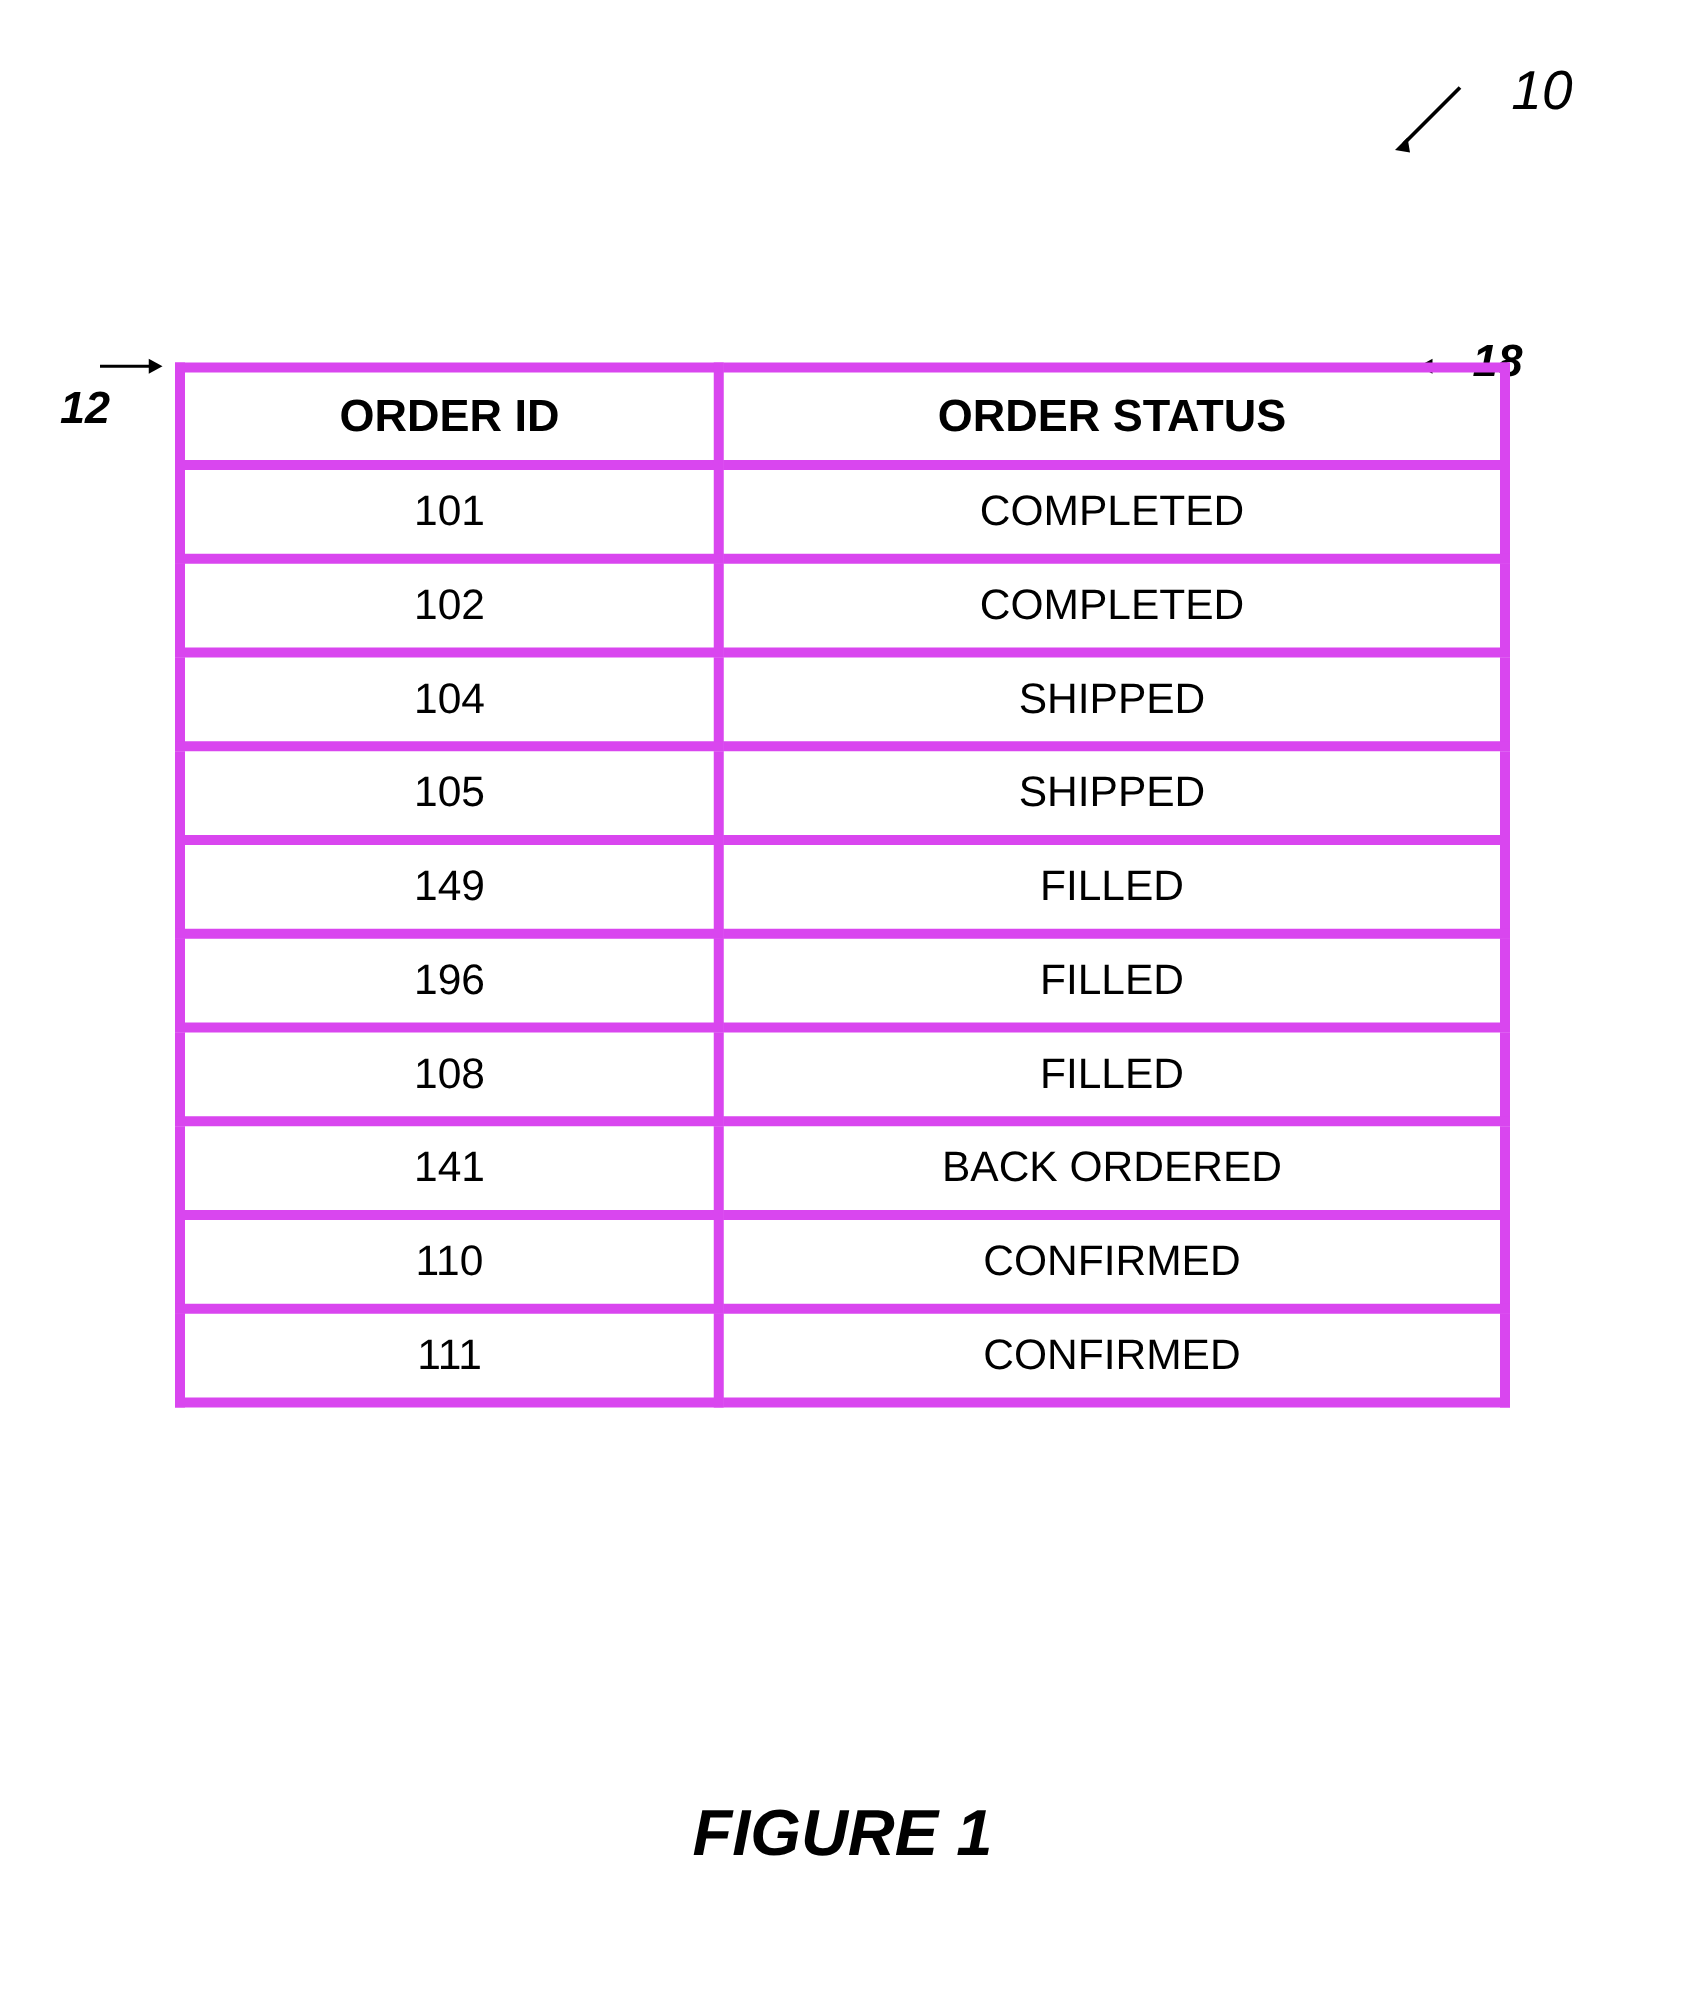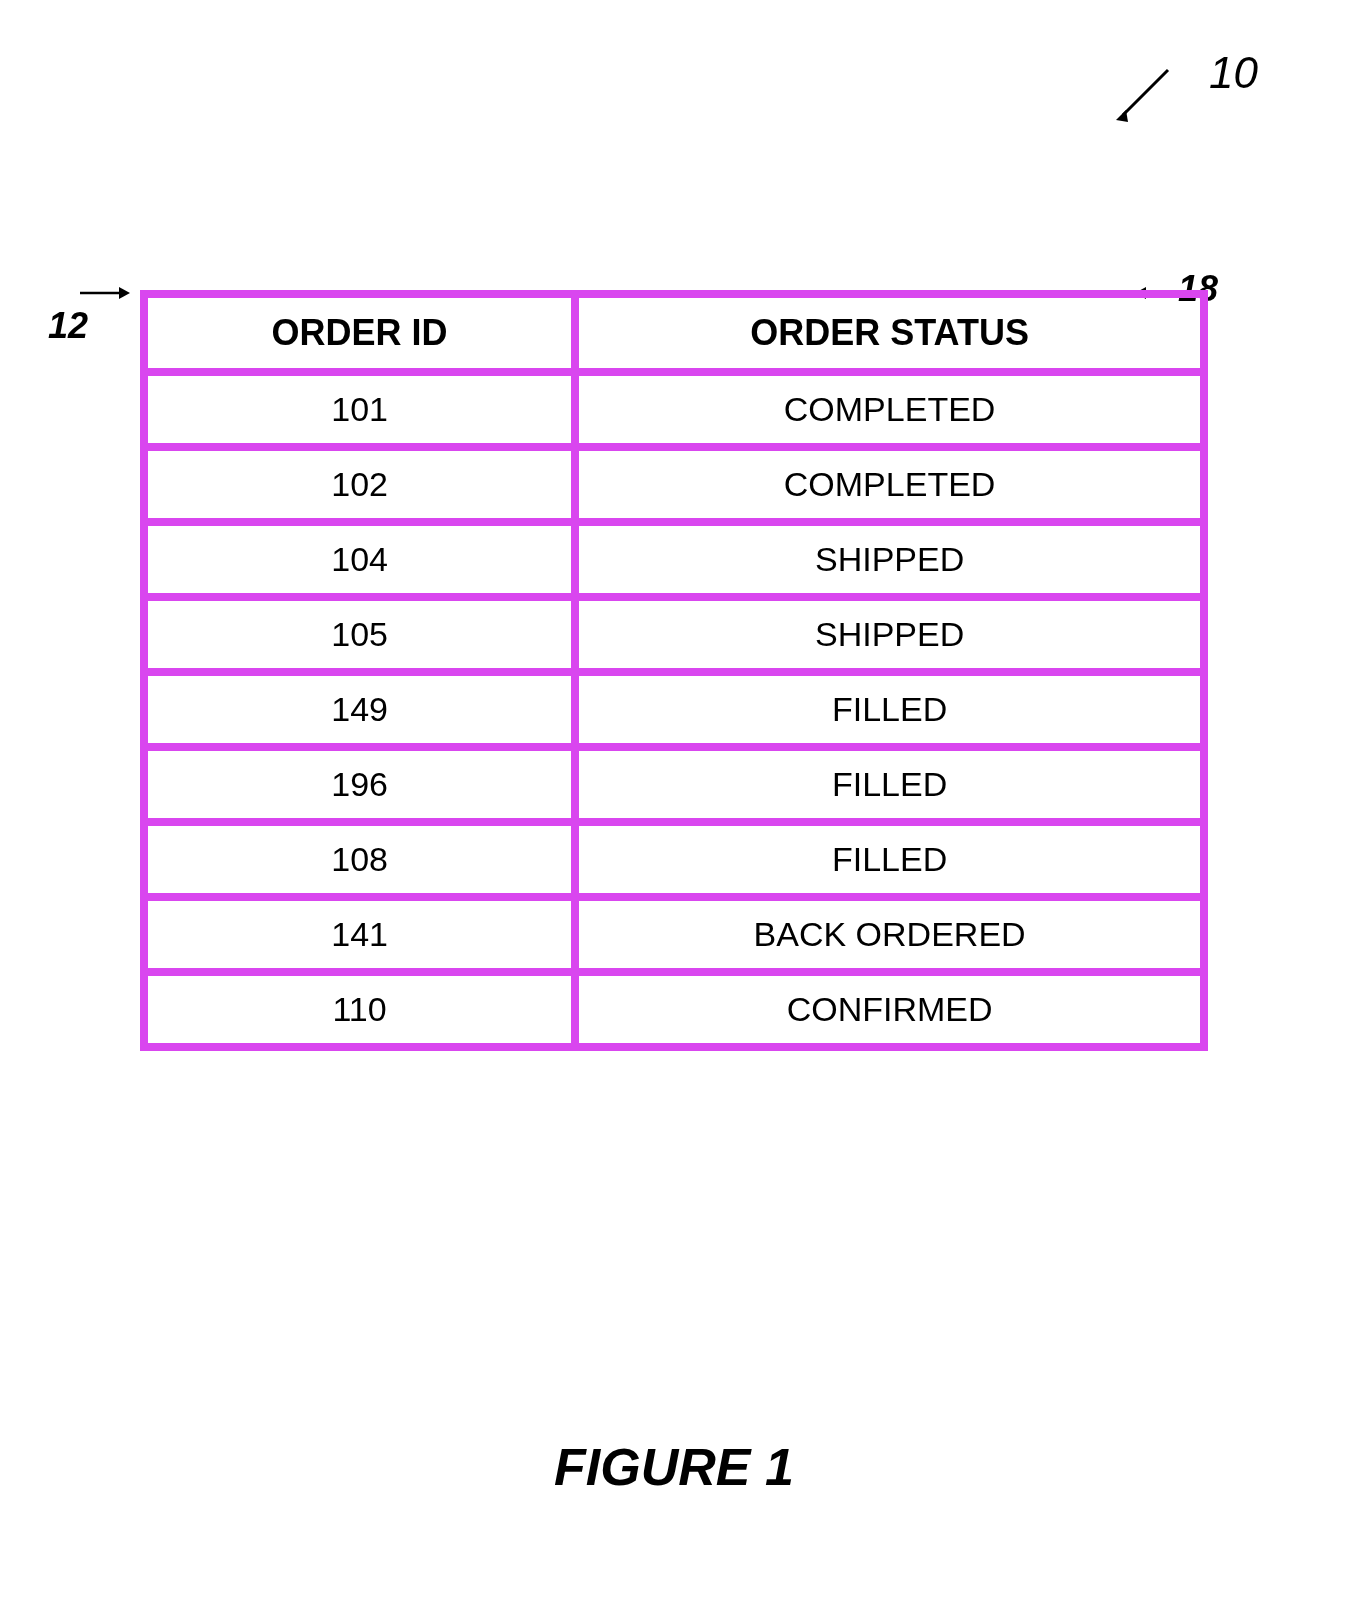--- a/index.html
+++ b/index.html
@@ -192,19 +192,23 @@
             <td>FILLED</td>
           </tr>
           <tr>
             <td>141</td>
             <td>BACK ORDERED</td>
           </tr>
           <tr>
             <td>110</td>
             <td>CONFIRMED</td>
           </tr>
+          <tr>
+            <td>111</td>
+            <td>CONFIRMED</td>
+          </tr>
         </tbody>
     </table>
   </div>
 
   <div class="figure-caption">FIGURE 1</div>
 
 </div>
 
 </body></html>

